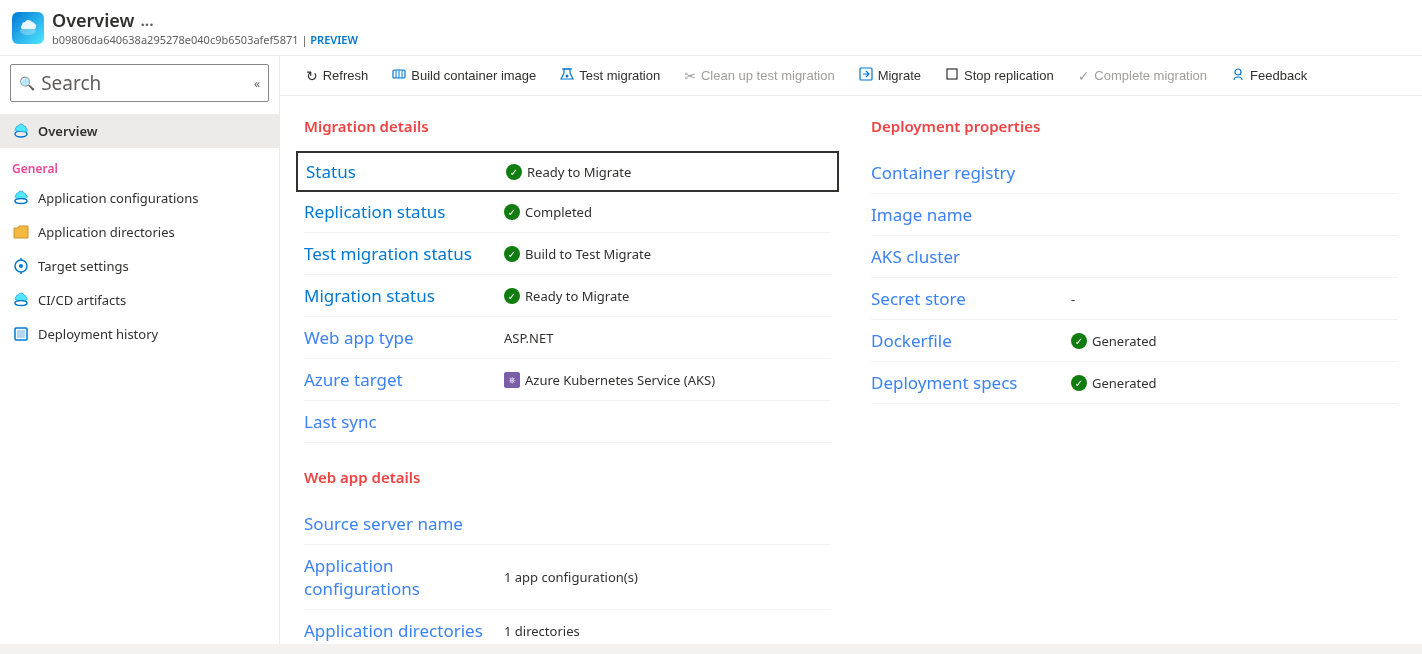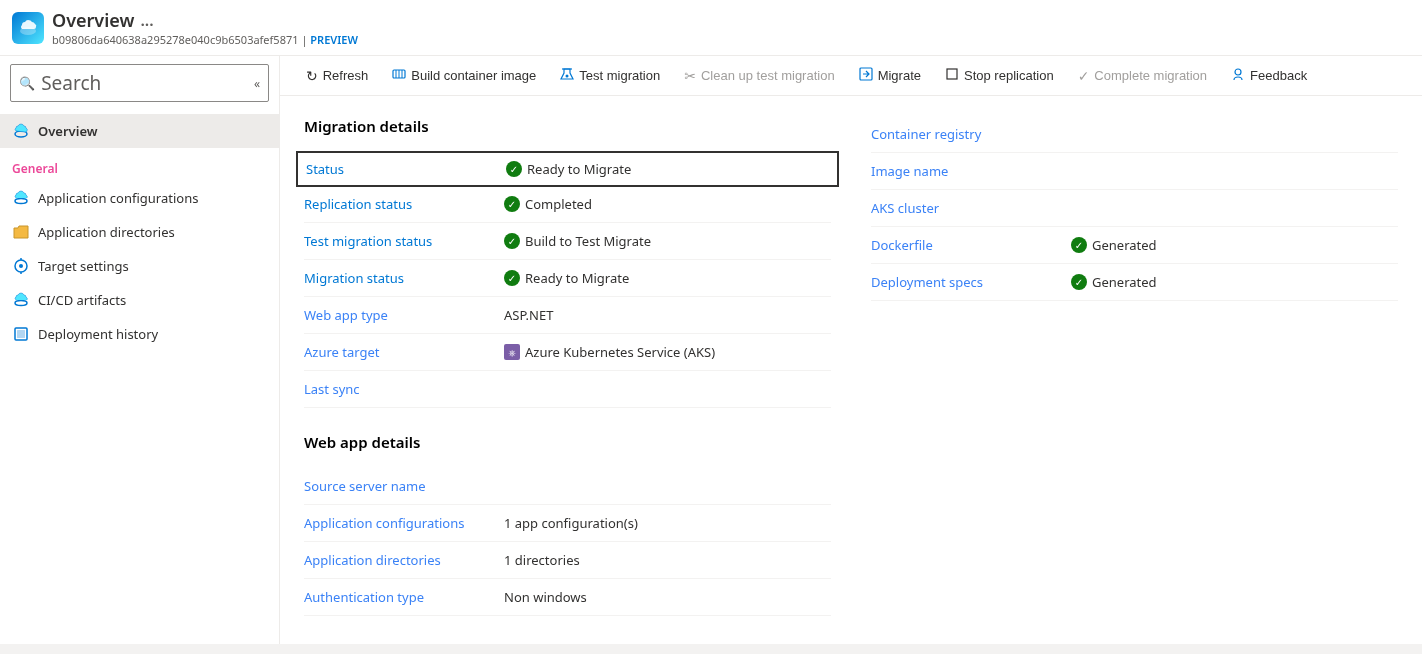--- a/index.html
+++ b/index.html
@@ -38,29 +38,29 @@
 
     
     .toolbar { display: flex; align-items: center; padding: 6px 16px; border-bottom: 1px solid #edebe9; gap: 4px; flex-wrap: wrap; background: #fff; }
     .toolbar-btn { display: flex; align-items: center; gap: 5px; padding: 5px 10px; cursor: pointer; border: none; background: transparent; color: #323130; font-size: 13px; border-radius: 2px; white-space: nowrap; }
     .toolbar-btn.disabled { color: #a19f9d; cursor: not-allowed; }
     .toolbar-icon { font-size: 14px; }
 
     
     .page-content { flex: 1; overflow-y: auto; padding: 20px 24px; }
 
-    .section-title { font-size: 15px; font-weight: 600; color: #000000; margin-bottom: 16px; }
+    .section-title { font-size: 15px; font-weight: 600; color: #ef4444; margin-bottom: 16px; }
 
     .details-grid { display: grid; grid-template-columns: 1fr 1fr; gap: 0 40px; margin-bottom: 32px; }
 
     .detail-section { }
 
     .detail-row { display: flex; align-items: center; padding: 9px 0; border-bottom: 1px solid #f3f2f1; }
     .detail-row.highlighted { border: 2px solid #323130; padding: 7px 8px; margin: -1px -8px; }
-    .detail-label { width: 200px; flex-shrink: 0; color: #0078d4; font-size: 13px; }
+    .detail-label { width: 200px; flex-shrink: 0; color: #0078d4; font-size: 17px; }
     .detail-label.plain { color: #3b82f6; }
     .detail-value { color: #323130; font-size: 13px; display: flex; align-items: center; gap: 5px; }
     .status-icon { display: inline-flex; align-items: center; justify-content: center; width: 16px; height: 16px; border-radius: 50%; background: #107c10; color: #fff; font-size: 10px; flex-shrink: 0; }
   </style>
 </head>
 <body>
 
 <div class="app-container">
 
   <div class="app-header">
@@ -305,36 +305,41 @@
               </div>
 
               <div class="detail-row">
                 <div class="detail-label plain">Authentication type</div>
                 <div class="detail-value">Non windows</div>
               </div>
             </div>
           </div>
 
           <div class="detail-section">
+            <div class="section-title">Deployment properties</div>
 
             <div class="detail-row">
               <div class="detail-label plain">Container registry</div>
               <div class="detail-value"></div>
             </div>
 
             <div class="detail-row">
               <div class="detail-label plain">Image name</div>
               <div class="detail-value"></div>
             </div>
 
             <div class="detail-row">
               <div class="detail-label plain">AKS cluster</div>
               <div class="detail-value"></div>
             </div>
 
+            <div class="detail-row">
+              <div class="detail-label plain">Secret store</div>
+              <div class="detail-value">-</div>
+            </div>
 
             <div class="detail-row">
               <div class="detail-label plain">Dockerfile</div>
               <div class="detail-value">
                 <span class="status-icon">✓</span>
                 <span>Generated</span>
               </div>
             </div>
 
             <div class="detail-row">

